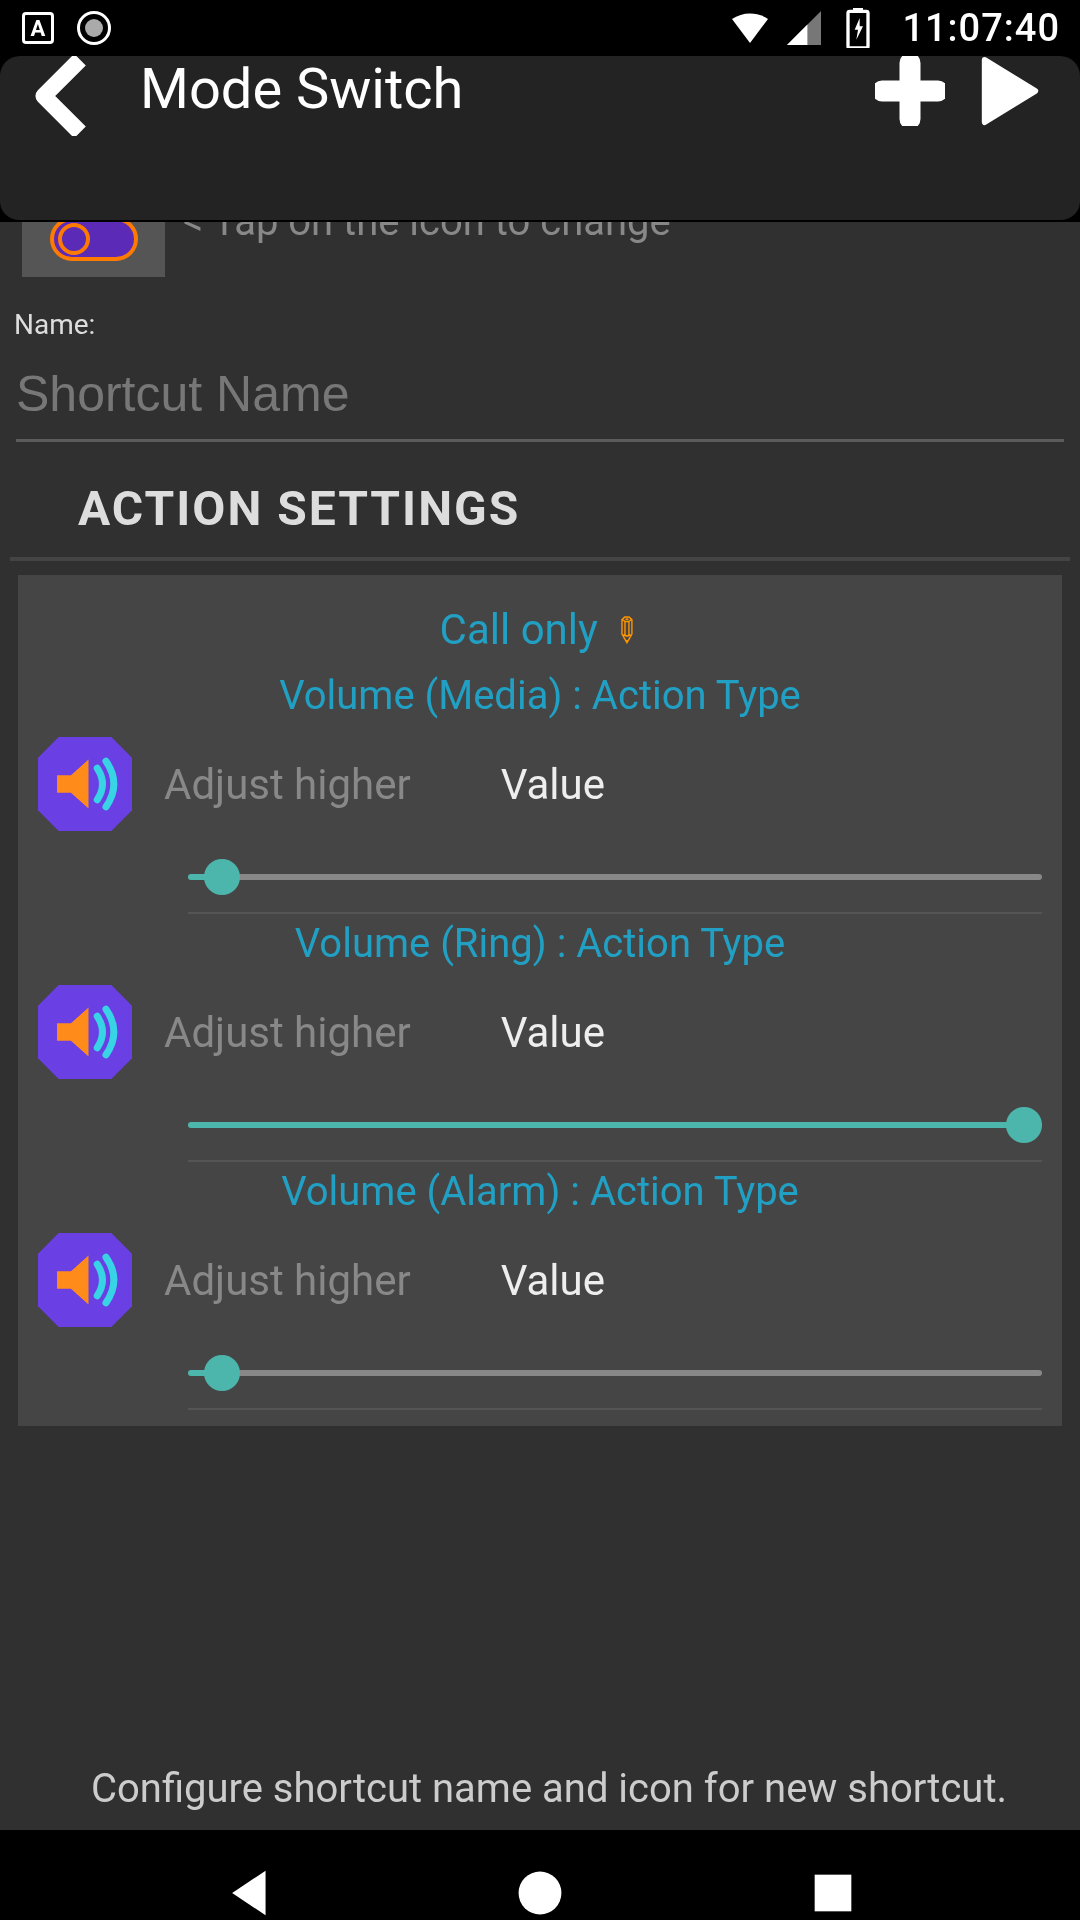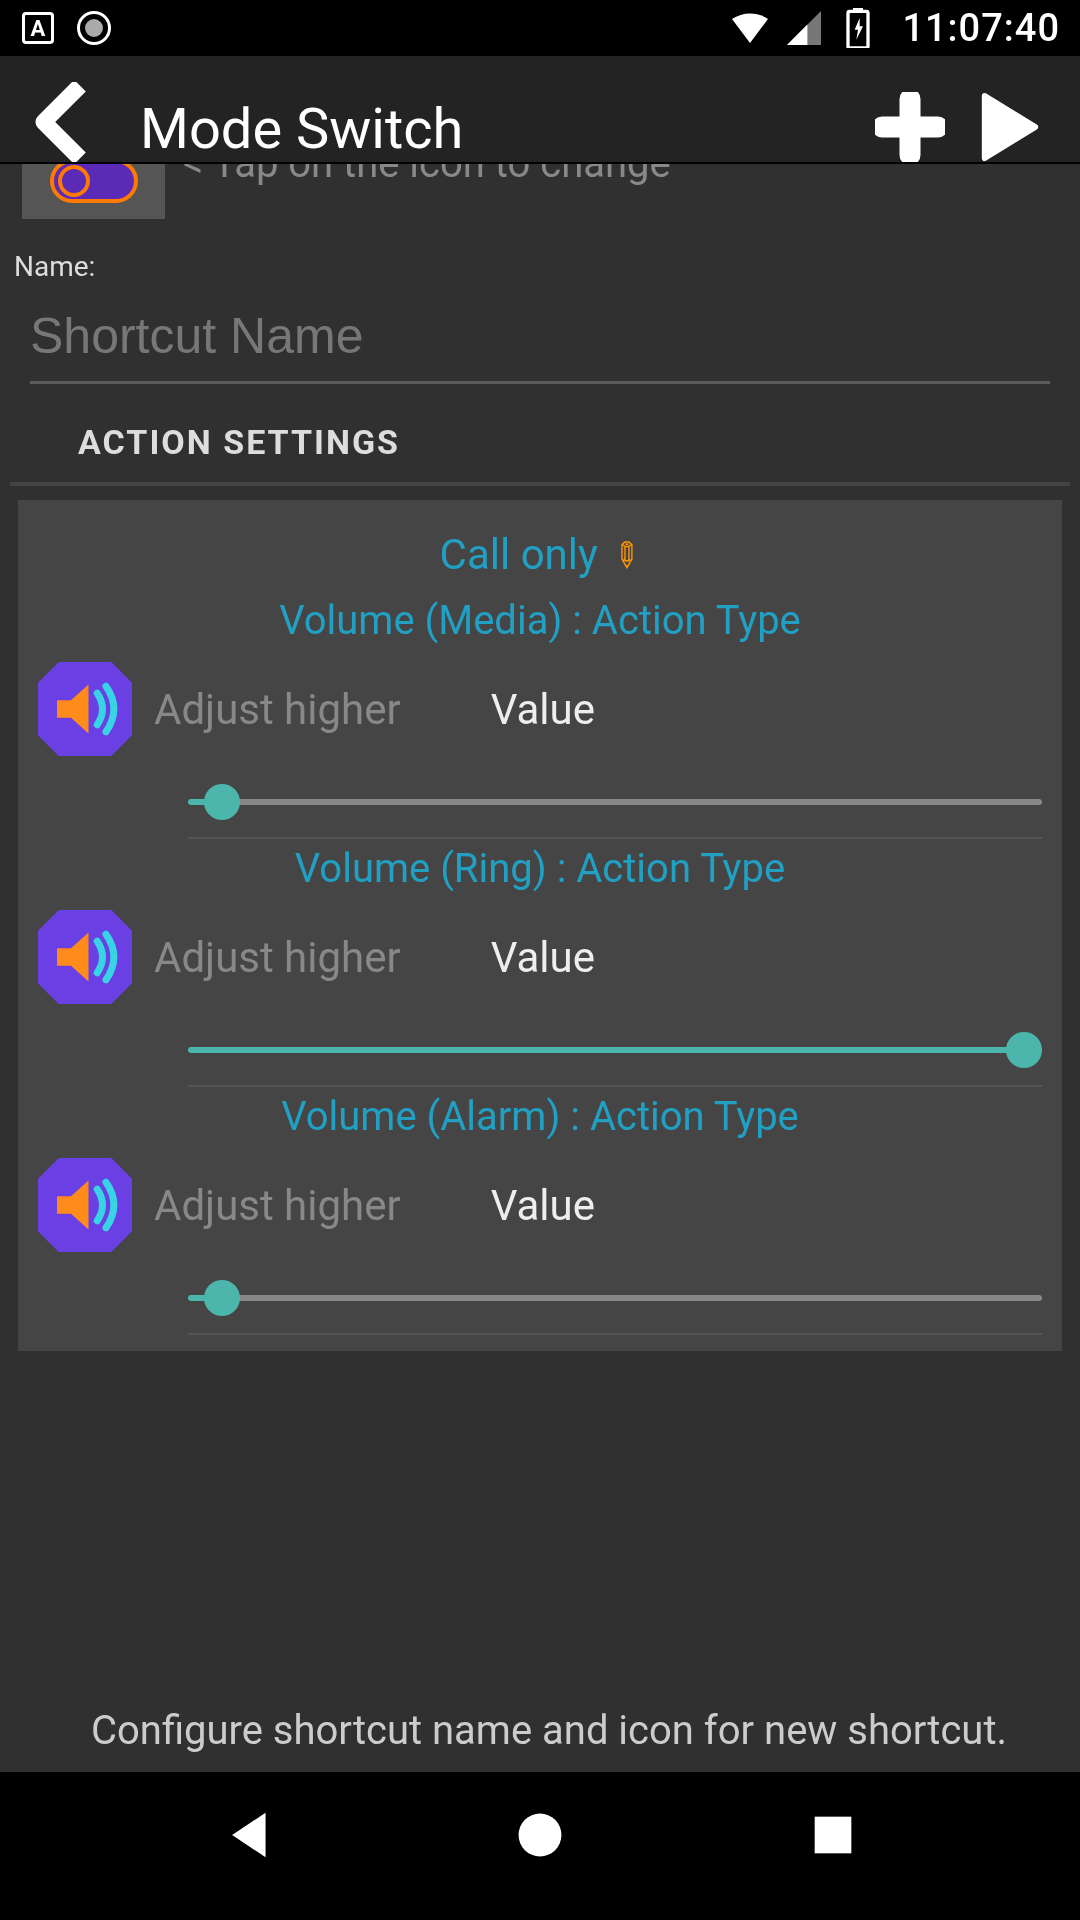--- a/index.html
+++ b/index.html
@@ -22,27 +22,28 @@
     font-weight: 500;
   }
   .status-left { display: flex; align-items: center; gap: 20px; }
   .status-right { margin-left: auto; display: flex; align-items: center; gap: 18px; }
   .status-icon { width: 36px; height: 36px; display: inline-flex; align-items: center; justify-content: center; }
   .square-outline { width: 32px; height: 32px; border: 3px solid #fff; border-radius: 4px; display:flex; align-items:center; justify-content:center; font-size:22px; font-weight:bold; }
   .circle-outline { width: 34px; height: 34px; border: 3px solid #fff; border-radius: 50%; display:flex; align-items:center; justify-content:center; }
   .circle-outline::after { content:''; width:18px; height:18px; background:#aaa; border-radius:50%; }
 
   .app-bar {
-    height: 108px;
+    height: 166px;
     background: #232323;
     display: flex;
-    align-items: flex-end;
+    align-items: flex-start;
     padding: 0 20px;
     border-bottom: 2px solid #000;
     box-shadow: 0 4px 8px rgba(0,0,0,0.4);
+    border-radius: 20px;
   }
   .back-btn { width: 80px; display:flex; align-items:center; justify-content:center; }
   .app-title { font-size: 56px; font-weight: 400; margin-left: 40px; flex:1; }
   .action-btn { width: 100px; display:flex; align-items:center; justify-content:center; }
 
   .content {
     background: #303030;
     position: relative;
     height: calc(1920px - 56px - 130px - 126px);
     overflow: hidden;
@@ -69,35 +70,35 @@
     display:flex; align-items:center;
     padding: 0 4px;
     background: #5B2BB8;
   }
   .mode-toggle-icon::before {
     content:''; width:24px; height:24px; border:4px solid #FF7A00; border-radius:50%;
   }
   .mode-icon-hint { font-size: 40px; color:#888; margin-left: 18px; position:relative; top:-22px; }
 
   .name-label { font-size: 28px; color:#ddd; padding: 24px 14px 8px; }
-  .name-input-wrap { padding: 0 30px; }
+  .name-input-wrap { padding: 0 16px; }
   .name-input {
     width: 100%;
     background: transparent;
     border: none;
     border-bottom: 3px solid #5B5B5B;
     font-size: 50px;
     color: #fff;
     padding: 16px 0;
     outline: none;
   }
   .name-input::placeholder { color: #777; }
 
   .section-header {
-    font-size: 34px;
+    font-size: 48px;
     font-weight: 700;
     letter-spacing: 2px;
     color: #ddd;
     padding: 34px 0 20px 68px;
     border-bottom: 4px solid #444;
     margin: 4px 10px 0;
   }
 
   .settings-card {
     margin: 14px 18px 0;
@@ -109,21 +110,21 @@
     display:flex; align-items:center; justify-content:center; gap: 14px;
     font-size: 42px;
     padding: 10px 0 18px;
   }
   .card-title { color: #21A0C4; font-weight:400; }
   .pencil-icon { color:#FF9500; transform: rotate(45deg); font-size: 34px; }
 
   .vol-subtitle {
     color:#21A0C4; font-size: 40px; text-align:center; padding-bottom: 14px;
   }
-  .vol-row { display:flex; align-items:center; gap: 22px; padding: 4px 0 8px 0; }
+  .vol-row { display:flex; align-items:center; gap: 32px; padding: 4px 0 8px 0; }
   .vol-icon {
     width: 94px; height: 94px;
     background: #6A3FE3;
     clip-path: polygon(22% 0, 78% 0, 100% 22%, 100% 78%, 78% 100%, 22% 100%, 0 78%, 0 22%);
     display:flex; align-items:center; justify-content:center;
     flex-shrink:0;
     margin-left: 0;
   }
   .vol-labels { display:flex; gap: 90px; font-size: 42px; align-items:baseline; }
   .adjust-txt { color:#888; }

